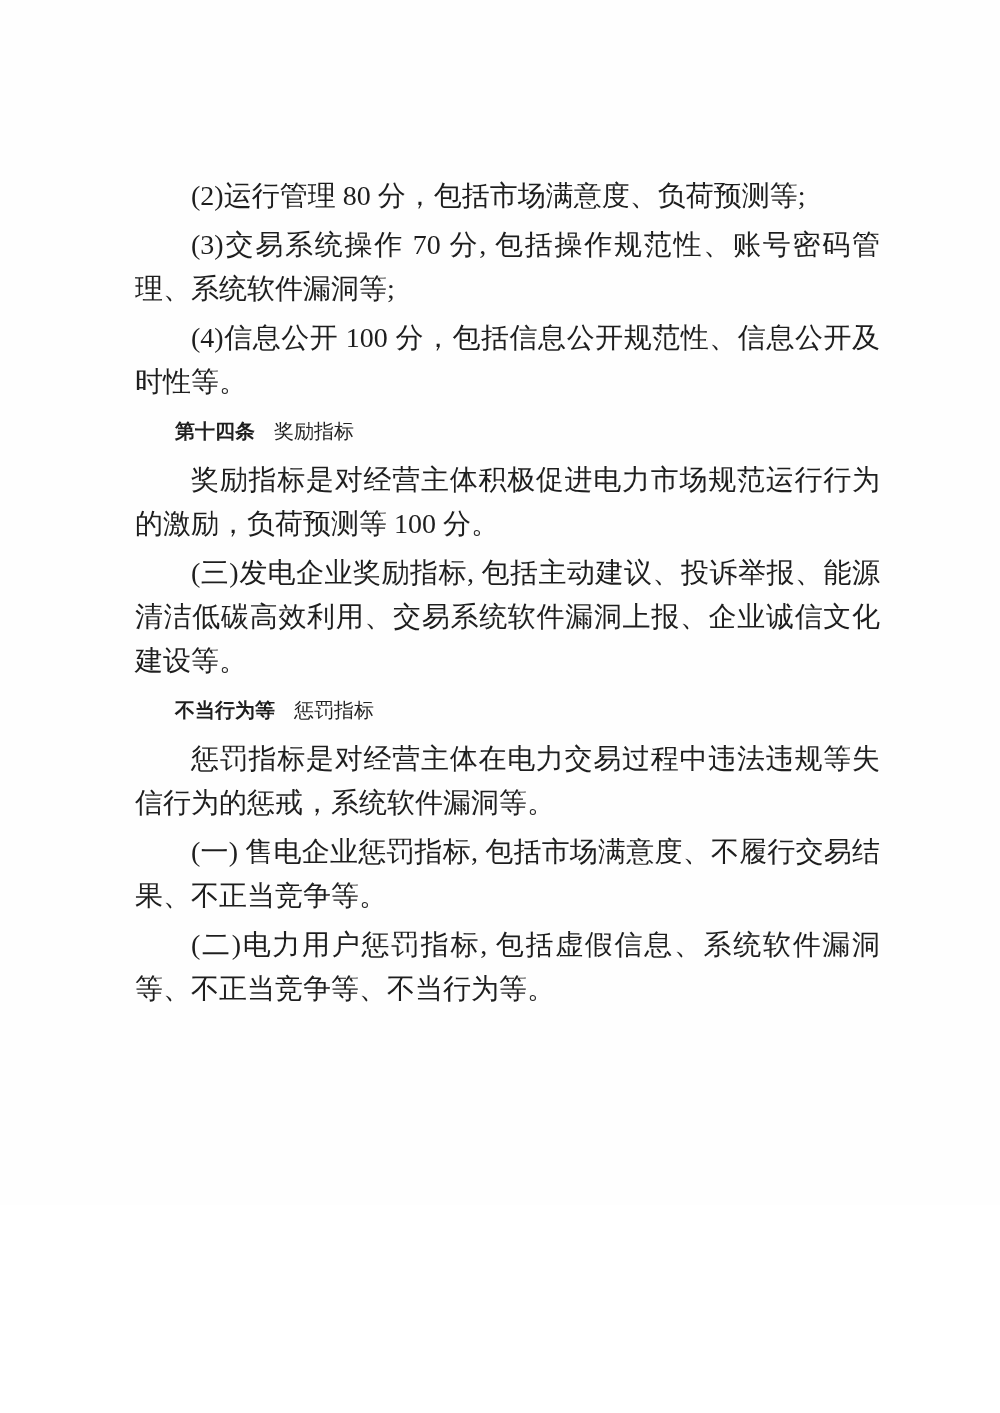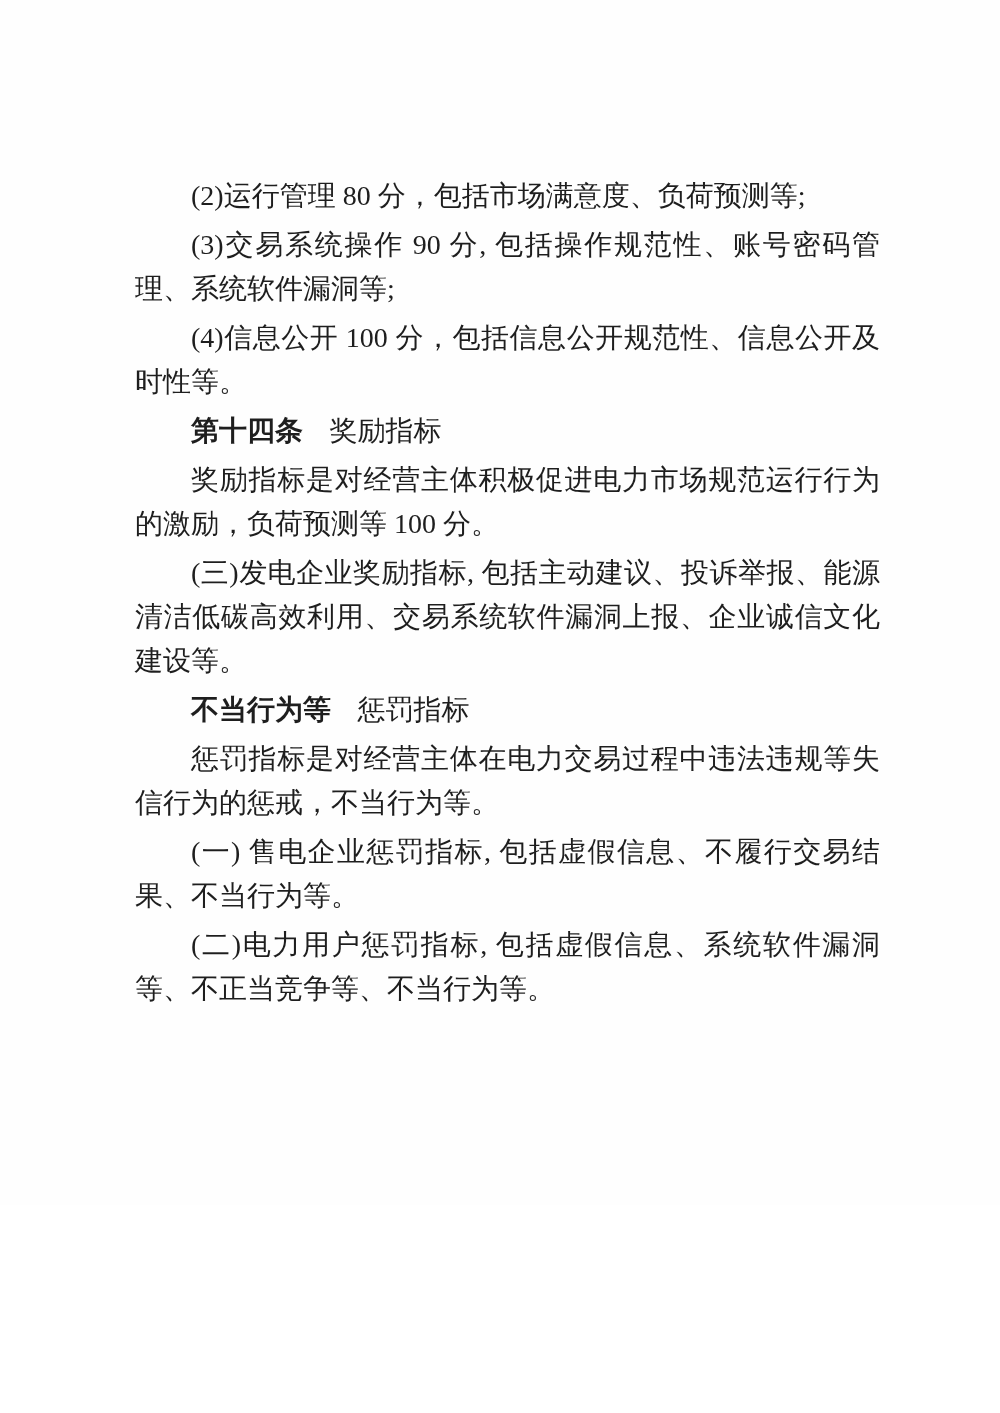--- a/index.html
+++ b/index.html
@@ -26,21 +26,21 @@
     margin: 0 0 5px 0;
     font-size: 28px;
     line-height: 44px;
     text-align: justify;
     text-justify: inter-ideograph;
     text-indent: 2em;
     word-break: break-all;
   }
   .article-heading {
     margin: 0 0 5px 0;
-    font-size: 28px;
+    font-size: 20px;
     line-height: 44px;
     text-indent: 2em;
   }
   .article-term {
     font-weight: 700;
   }
   .article-title {
     margin-left: 0.95em;
   }
   .page-number {
@@ -66,41 +66,41 @@
   }
 </style>
 </head>
 <body>
 
 <div class="page">
   <div class="content">
 
     <p class="para">(2)运行管理 80 分，包括市场满意度、负荷预测等;</p>
 
-    <p class="para">(3)交易系统操作 90 分, 包括操作规范性、账号密码管理、系统软件漏洞等;</p>
+    <p class="para">(3)交易系统操作 70 分, 包括操作规范性、账号密码管理、系统软件漏洞等;</p>
 
     <p class="para">(4)信息公开 100 分，包括信息公开规范性、信息公开及时性等。</p>
 
     <p class="article-heading">
       <span class="article-term">第十四条</span><span class="article-title">奖励指标</span>
     </p>
 
     <p class="para">奖励指标是对经营主体积极促进电力市场规范运行行为的激励，负荷预测等 100 分。</p>
 
 
 
     <p class="para">(三)发电企业奖励指标, 包括主动建议、投诉举报、能源清洁低碳高效利用、交易系统软件漏洞上报、企业诚信文化建设等。</p>
 
     <p class="article-heading">
       <span class="article-term">不当行为等</span><span class="article-title">惩罚指标</span>
     </p>
 
-    <p class="para">惩罚指标是对经营主体在电力交易过程中违法违规等失信行为的惩戒，不当行为等。</p>
+    <p class="para">惩罚指标是对经营主体在电力交易过程中违法违规等失信行为的惩戒，系统软件漏洞等。</p>
 
-    <p class="para">(一) 售电企业惩罚指标, 包括虚假信息、不履行交易结果、不当行为等。</p>
+    <p class="para">(一) 售电企业惩罚指标, 包括市场满意度、不履行交易结果、不正当竞争等。</p>
 
     <p class="para">(二)电力用户惩罚指标, 包括虚假信息、系统软件漏洞等、不正当竞争等、不当行为等。</p>
 
   </div>
 
   <div class="page-number">— 6 —</div>
 
   <div class="page-info">第299页, 共358页</div>
 </div>
 

